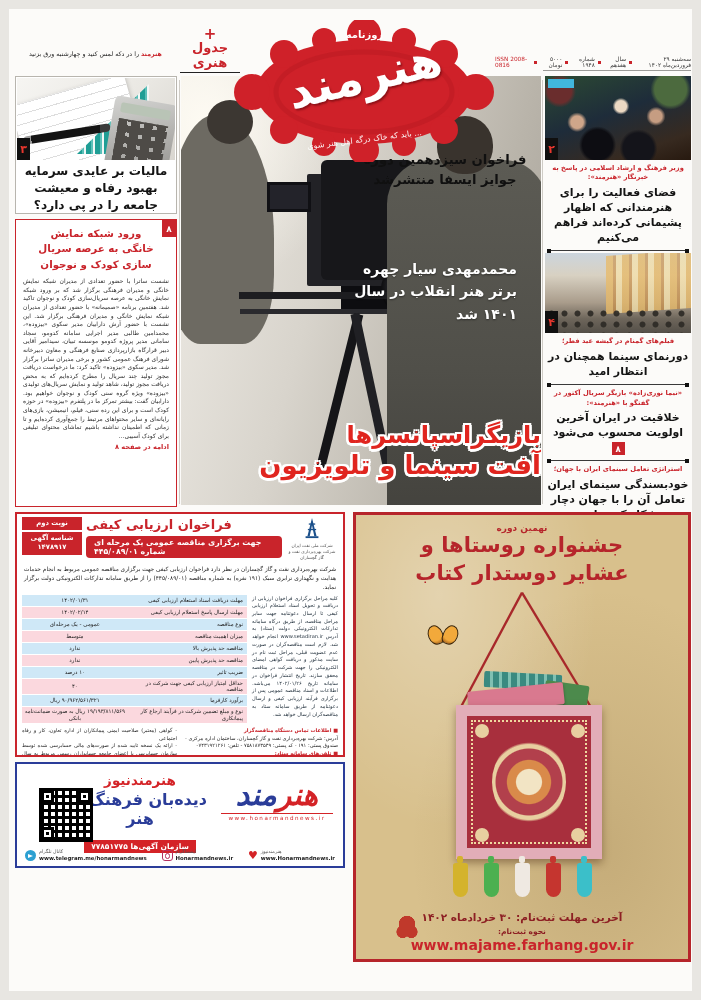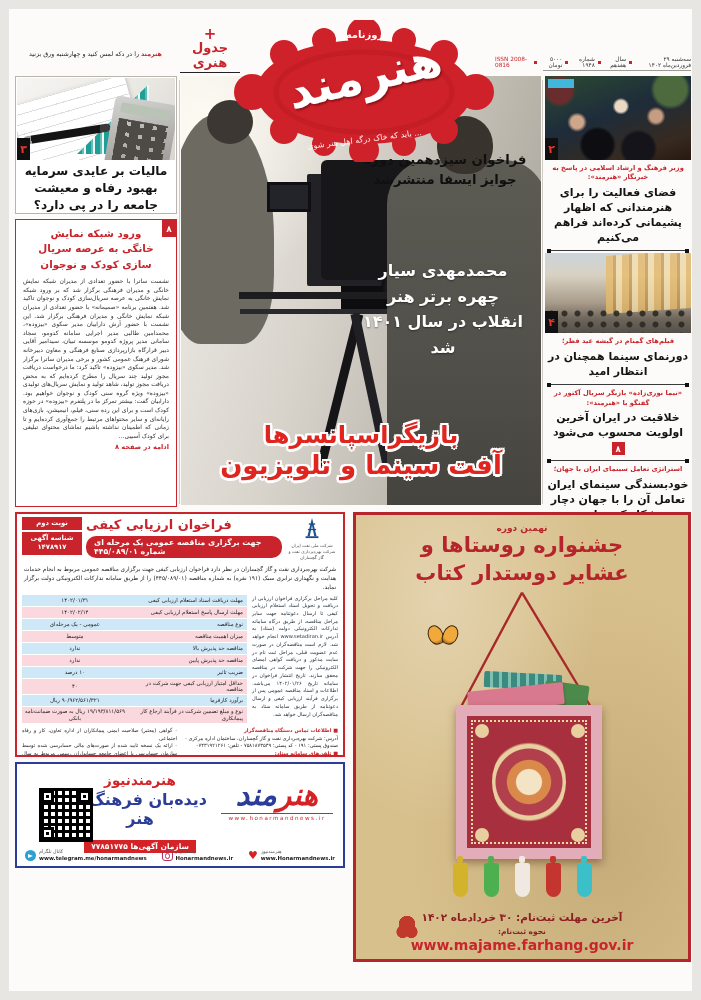--- a/index.html
+++ b/index.html
@@ -59,22 +59,22 @@
   .camera{position:absolute;left:58px;top:66px;width:210px;height:330px}
   .camera .body{position:absolute;left:82px;top:18px;width:92px;height:120px;background:#17171a;border-radius:6px;box-shadow:-18px 10px 0 -4px #222226,14px 40px 0 -6px #0d0d10}
   .camera .lens{position:absolute;left:142px;top:120px;width:54px;height:54px;background:radial-gradient(circle at 45% 45%,#3a3a40 18%,#0a0a0c 60%);border-radius:50%}
   .camera .rod{position:absolute;left:0;top:150px;width:205px;height:7px;background:#1d1d20;box-shadow:0 16px 0 -1px #2a2a2e}
   .camera .monitor{position:absolute;left:28px;top:40px;width:44px;height:30px;background:#23232a;border:3px solid #101014}
   .camera .leg1{position:absolute;left:96px;top:170px;width:9px;height:160px;background:#151518;transform:rotate(14deg)}
   .camera .leg2{position:absolute;left:128px;top:170px;width:9px;height:160px;background:#202024;transform:rotate(-12deg)}
   .fig-right{position:absolute;right:-6px;top:84px;width:160px;height:350px;background:linear-gradient(180deg,#5c5b54 0%,#504f49 60%,#44433e 100%);border-radius:44px 44px 0 0}
   .fig-right::before{content:"";position:absolute;left:50px;top:-44px;width:56px;height:58px;background:#39332d;border-radius:50% 50% 46% 46%}
   .ov-top{position:absolute;top:74px;left:176px;width:176px;text-align:center;font-size:13.2px;font-weight:bold;color:#101010;line-height:1.5;z-index:4}
-  .ov-mid{position:absolute;top:182px;left:180px;width:164px;text-align:center;font-size:16px;font-weight:bold;color:#fff;line-height:1.6;z-index:4;text-shadow:0 1px 2px rgba(0,0,0,.45)}
-  .main-h{position:absolute;bottom:24px;left:0;right:0;text-align:center;z-index:5;color:#e0251f;font-weight:bold;
+  .ov-mid{position:absolute;top:182px;left:172px;width:164px;text-align:right;font-size:14px;font-weight:bold;color:#fff;line-height:1.6;z-index:4;text-shadow:0 1px 2px rgba(0,0,0,.45)}
+  .main-h{position:absolute;bottom:24px;left:0;right:0;z-index:5;color:#e0251f;font-weight:bold;
     text-shadow:-2px -2px 0 #fff,2px -2px 0 #fff,-2px 2px 0 #fff,2px 2px 0 #fff,0 -2.5px 0 #fff,0 2.5px 0 #fff,-2.5px 0 0 #fff,2.5px 0 0 #fff}
   .main-h .l1{font-size:24px;display:block;line-height:1.25}
   .main-h .l2{font-size:26px;display:block;line-height:1.2}
 
   
   .col-right{position:absolute;left:545px;top:76px;width:146px}
   .photo-press{position:relative;height:84px;overflow:hidden;background:linear-gradient(160deg,#2c4a33 0%,#1e2c3a 45%,#372a20 80%,#27190f 100%)}
   .photo-press::before{content:"";position:absolute;inset:0;background:
     radial-gradient(circle at 52% 36%,#ecd9c3 0 6%,rgba(236,217,195,0) 9%),
     radial-gradient(circle at 22% 55%,#cfa68a 0 5%,rgba(207,166,138,0) 8%),
@@ -91,21 +91,21 @@
     background-image:radial-gradient(circle,#2d2a25 2.6px,rgba(45,42,37,0) 3.4px);background-size:13px 11px}
 
   
   .tender{position:absolute;left:15px;top:512px;width:330px;height:245px;border:2px solid #c9242b;background:#fff;padding:3px 5px;overflow:hidden}
   .t-head{display:flex;align-items:flex-start;gap:4px}
   .t-org{width:52px;text-align:center;flex:none}
   .t-org .derrick{margin:0 auto}
   .t-org .oline{display:block;font-size:4.4px;color:#555;line-height:1.4}
   .t-mid{flex:1;text-align:left}
   .t-title{color:#c9242b;font-size:13px;font-weight:bold;line-height:1.3}
-  .t-sub{display:inline-block;background:#c9242b;color:#fff;font-size:7.8px;font-weight:bold;padding:2px 8px;border-radius:10px;margin-top:2px}
+  .t-sub{display:inline-block;background:#c9242b;color:#fff;font-size:7.8px;font-weight:bold;padding:2px 8px;border-radius:4px;margin-top:2px}
   .t-notes{width:60px;flex:none;display:flex;flex-direction:column;gap:2px}
   .t-note{background:#c9242b;color:#fff;font-size:6.8px;font-weight:bold;text-align:center;padding:2px 1px;line-height:1.35}
   .t-intro{font-size:5.8px;line-height:1.5;text-align:justify;color:#222;margin:4px 2px 3px}
   .t-cols{display:flex;gap:5px;align-items:flex-start}
   .t-side{width:86px;flex:none;font-size:5.1px;line-height:1.52;text-align:justify;color:#24323e}
   .t-table{flex:1}
   .t-row{display:flex;align-items:center;min-height:11px;font-size:5.5px;color:#222;margin-bottom:1px}
   .t-row:nth-child(odd){background:#cfe8f7}
   .t-row:nth-child(even){background:#fbd8de}
   .t-row .lab{width:53%;padding:1px 4px;line-height:1.25}

